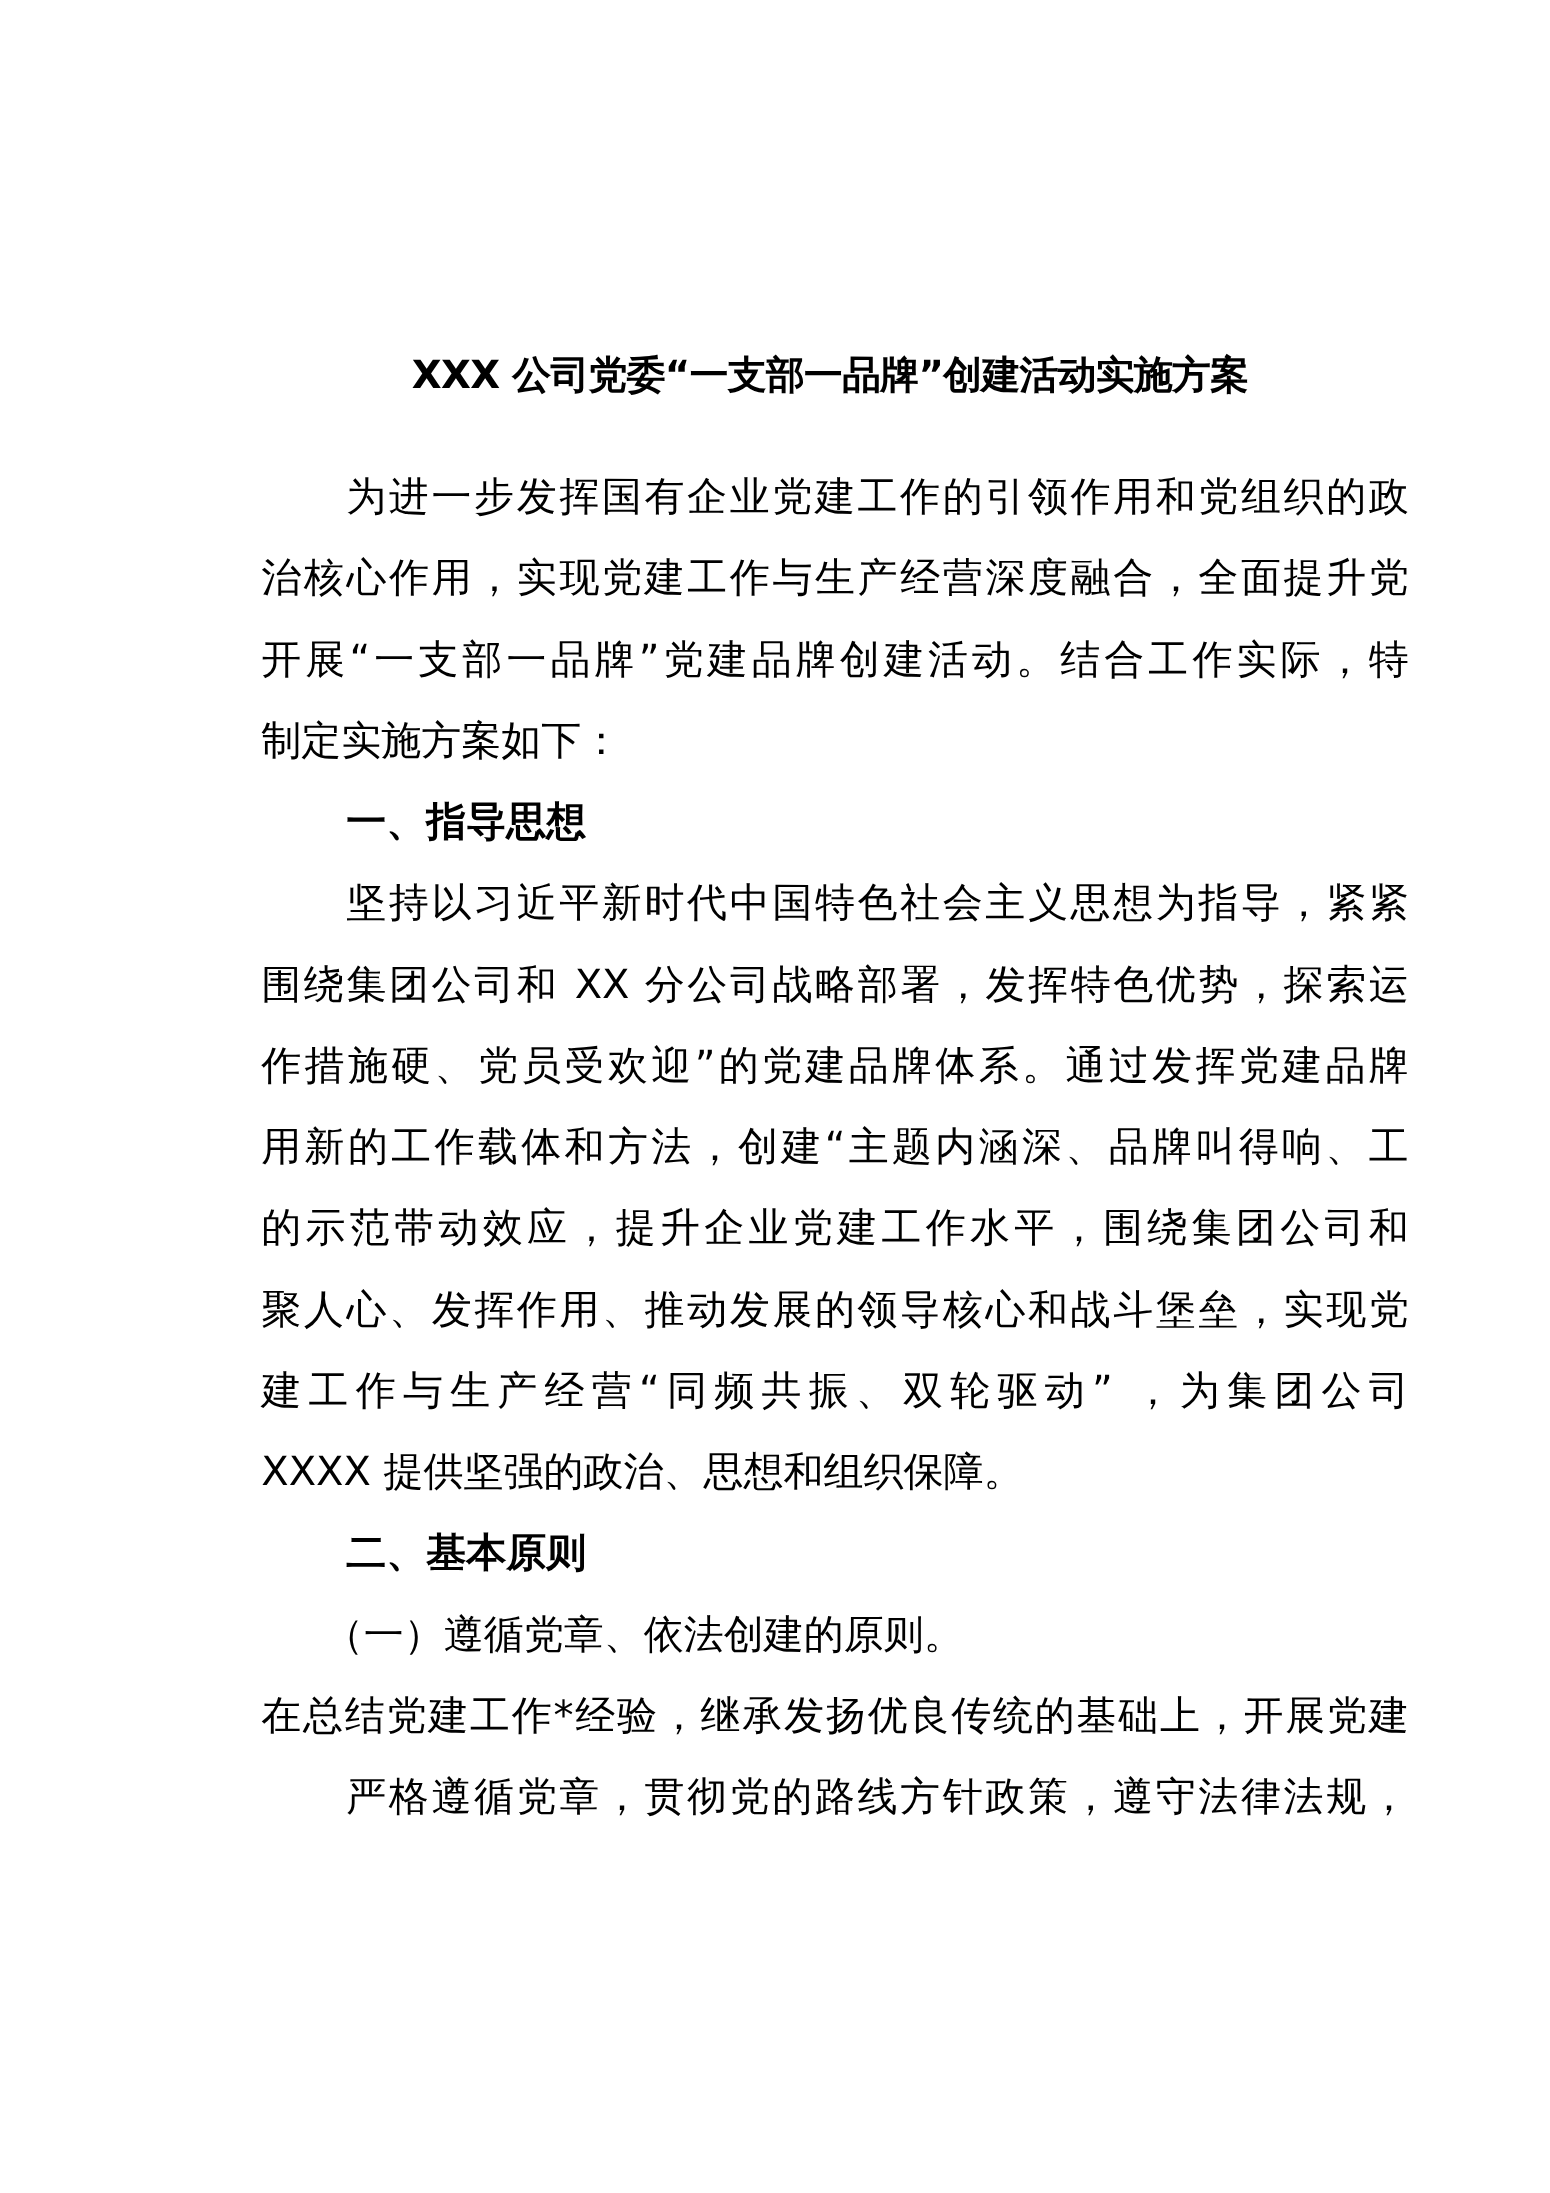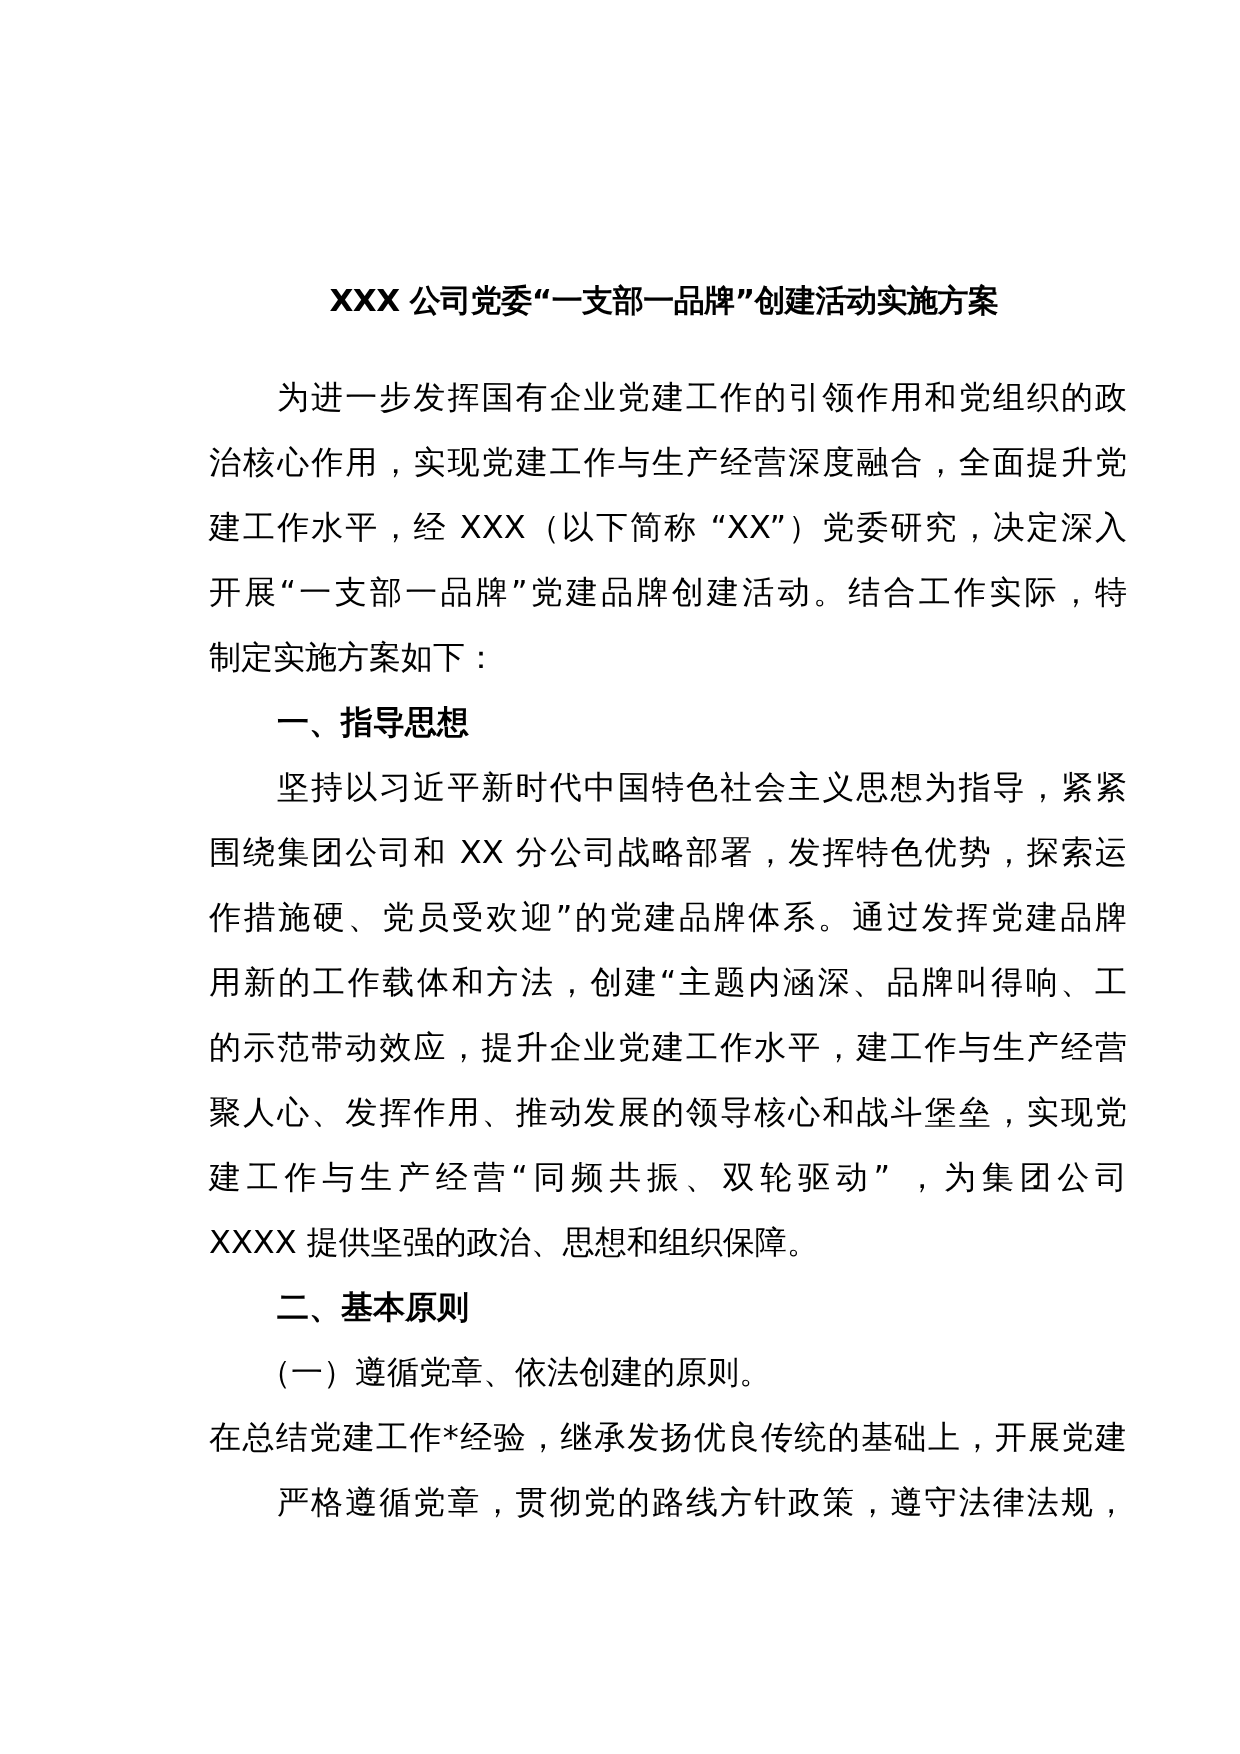--- a/index.html
+++ b/index.html
@@ -78,33 +78,32 @@
 
 <div class="page">
 
   <div class="doc-title">XXX 公司党委“一支部一品牌”创建活动实施方案</div>
 
   <div class="body">
 
     <div>
       <span class="line indent">为进一步发挥国有企业党建工作的引领作用和党组织的政</span>
       <span class="line">治核心作用，实现党建工作与生产经营深度融合，全面提升党</span>
-      <span class="line">建工作水平，经 XXX（以下简称 “XX”）党委研究，决定深入</span>
       <span class="line">开展“一支部一品牌”党建品牌创建活动。结合工作实际，特</span>
       <span class="line last">制定实施方案如下：</span>
     </div>
 
     <div class="line heading">一、指导思想</div>
 
     <div>
       <span class="line indent">坚持以习近平新时代中国特色社会主义思想为指导，紧紧</span>
       <span class="line">围绕集团公司和 XX 分公司战略部署，发挥特色优势，探索运</span>
       <span class="line">作措施硬、党员受欢迎”的党建品牌体系。通过发挥党建品牌</span>
       <span class="line">用新的工作载体和方法，创建“主题内涵深、品牌叫得响、工</span>
-      <span class="line">的示范带动效应，提升企业党建工作水平，建工作与生产经营</span>
+      <span class="line">的示范带动效应，提升企业党建工作水平，围绕集团公司和</span>
       <span class="line">聚人心、发挥作用、推动发展的领导核心和战斗堡垒，实现党</span>
       <span class="line">建工作与生产经营“同频共振、双轮驱动” ，为集团公司</span>
       <span class="line last">XXXX 提供坚强的政治、思想和组织保障。</span>
     </div>
 
     <div class="line heading">二、基本原则</div>
 
     <div class="line subheading">（一）遵循党章、依法创建的原则。</div>
 
     <div>

